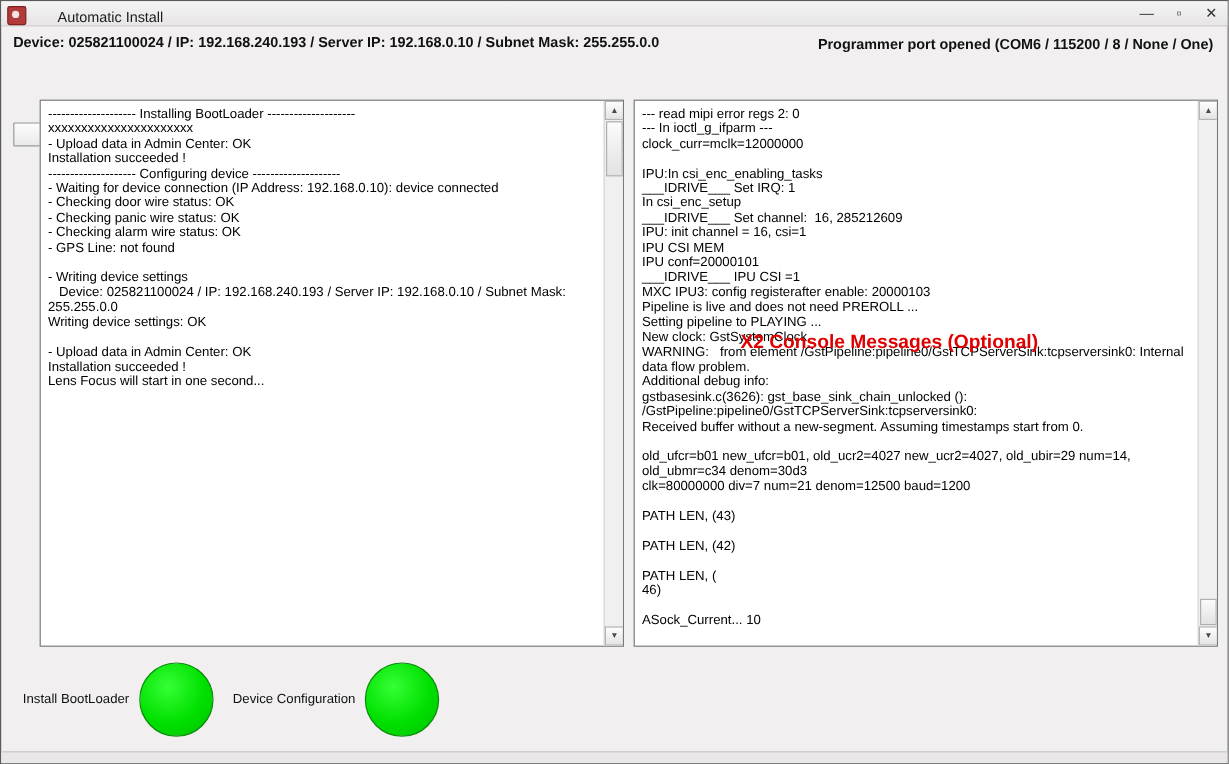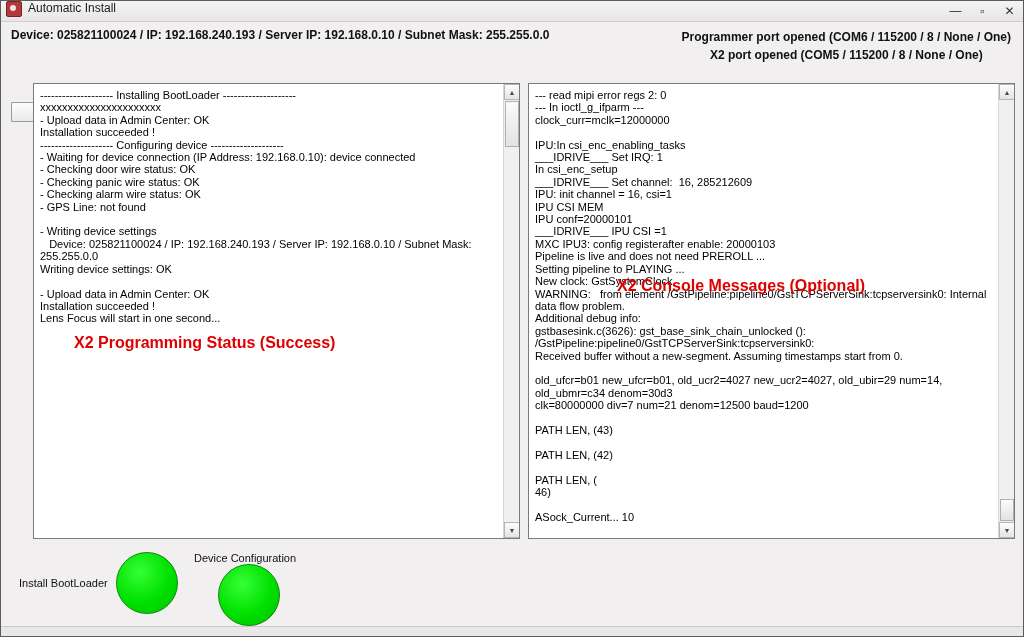--- a/index.html
+++ b/index.html
@@ -20,23 +20,24 @@
     background: #f1efef;
     border: 1px solid #5b5b5b;
     overflow: hidden;
   }
   
   .titlebar {
     height: 21px;
     background: linear-gradient(to bottom, #f5f4f4, #e7e5e5);
     border-bottom: 1px solid #cfcdcd;
     display: flex;
-    align-items: flex-start;
+    align-items: flex-end;
     padding-left: 5px;
     box-sizing: border-box;
+    gap: 20px;
   }
   .app-icon {
     width: 14px;
     height: 14px;
     border-radius: 2px;
     background: #b33a3a;
     border: 1px solid #7c2020;
     position: relative;
     margin-right: 6px;
     flex: none;
@@ -206,21 +207,21 @@
   }
   .led {
     width: 62px;
     height: 62px;
     border-radius: 50%;
     background: radial-gradient(circle at 38% 32%, #35ff35, #00e000 55%, #00c000 100%);
     border: 1px solid #0a8a0a;
     box-sizing: border-box;
   }
   .ind-bootloader { left: 10px; top: 6px; justify-content: space-between; }
-  .ind-config { left: 185px; top: 6px; flex-direction: column; }
+  .ind-config { left: 185px; top: 6px; }
   
   .bottombar {
     position: absolute;
     left: 0; right: 0; bottom: 0;
     height: 9px;
     background: #e9e7e7;
     border-top: 1px solid #c9c7c7;
   }
 </style>
 </head>
@@ -235,21 +236,20 @@
       <div class="win-btn">—</div>
       <div class="win-btn">▫</div>
       <div class="win-btn close">✕</div>
     </div>
   </div>
 
   <div class="header">
     <div class="device-line">Device: 025821100024 / IP: 192.168.240.193 / Server IP: 192.168.0.10 / Subnet Mask: 255.255.0.0</div>
     <div class="ports">
       <div>Programmer port opened (COM6 / 115200 / 8 / None / One)</div>
-      <div>X2 port opened (COM5 / 115200 / 8 / None / One)</div>
     </div>
   </div>
 
   <div class="start-row">
     <div class="start-btn">Start Installation</div>
   </div>
 
   <div class="panes">
 
     <div class="pane">
@@ -264,21 +264,20 @@
 - Checking alarm wire status: OK
 - GPS Line: not found
 
 - Writing device settings
    Device: 025821100024 / IP: 192.168.240.193 / Server IP: 192.168.0.10 / Subnet Mask: 255.255.0.0
 Writing device settings: OK
 
 - Upload data in Admin Center: OK
 Installation succeeded !
 Lens Focus will start in one second...</div>
-      <div class="overlay-label" style="left: 40px; top: 250px;">X2 Programming Status (Success)</div>
       <div class="scrollbar">
         <div class="sb-btn up">▲</div>
         <div class="sb-thumb" style="top: 17px; height: 46px;"></div>
         <div class="sb-btn down">▼</div>
       </div>
     </div>
 
     <div class="pane">
       <div class="pane-content console">--- read mipi error regs 2: 0
 --- In ioctl_g_ifparm ---

